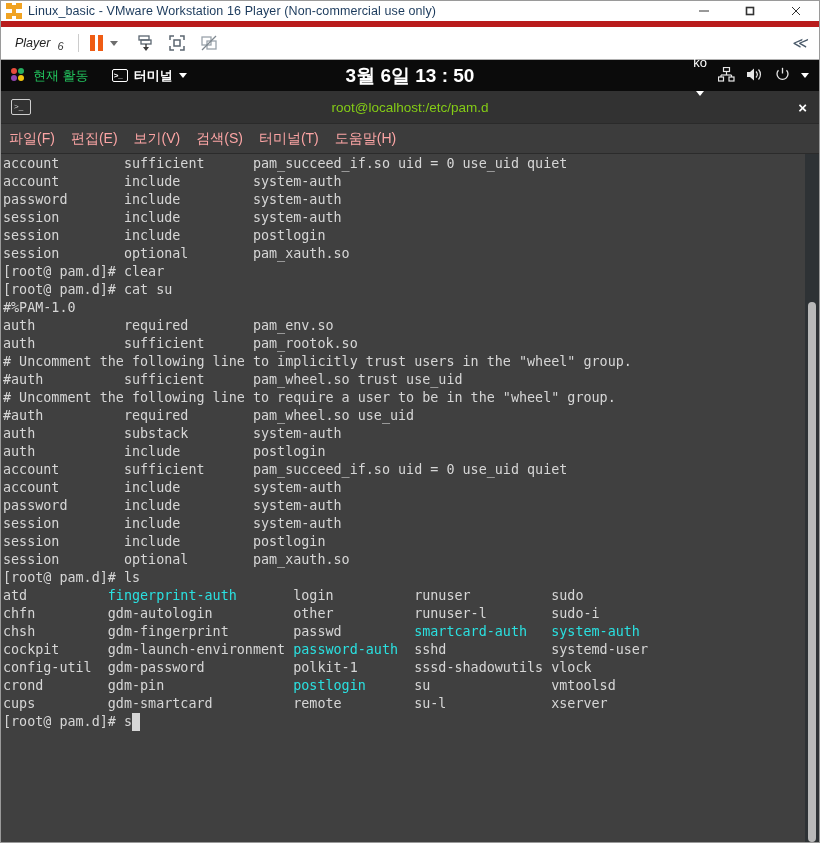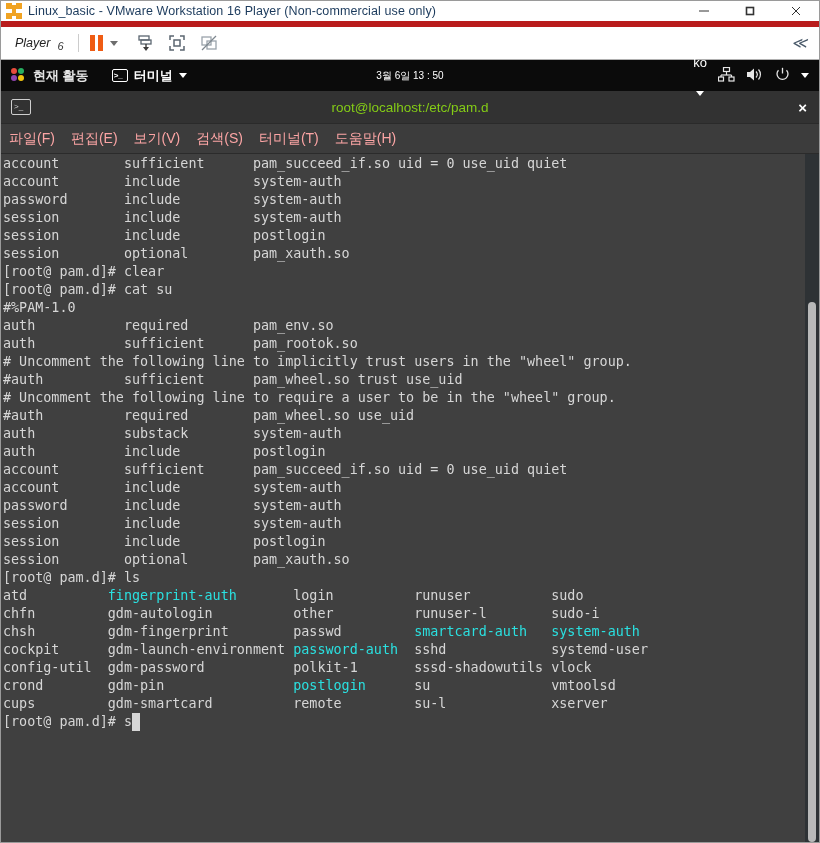--- a/index.html
+++ b/index.html
@@ -70,23 +70,23 @@
 
   
   .gnome-topbar {
     height: 31px; flex: 0 0 31px;
     background: #0b0b0b;
     display: flex; align-items: center;
     color: #ffffff; font-size: 13.5px;
     padding: 0 10px;
   }
   .gt-left { display: flex; align-items: center; gap: 7px; }
-  .gt-activities { font-weight: 700; font-size: 13px; color:#e5e5e5; }
+  .gt-activities { font-weight: 400; font-size: 13px; color:#22c55e; }
   .gt-app { display:flex; align-items:center; gap:6px; margin-left: 16px; font-weight:700; font-size:13px;}
-  .gt-center { position:absolute; left:0; right:0; text-align:center; font-size:10px; font-weight:400; pointer-events:none;}
+  .gt-center { position:absolute; left:0; right:0; text-align:center; font-size:19px; font-weight:700; pointer-events:none;}
   .gt-right { margin-left:auto; display:flex; align-items:center; gap:11px; z-index:2;}
   .gt-ko { font-size: 13px; font-weight:400; display:flex; align-items:center; gap:21px;flex-direction:column;}
   .caret-w { width:0;height:0;border-left:4px solid transparent;border-right:4px solid transparent;border-top:5px solid #ffffff; }
   .act-dot {
     width: 15px; height: 15px; position: relative; display:inline-block;
   }
   .act-dot span { position:absolute; width:6px;height:6px;border-radius:50%; }
   .term-ico-sm {
     width: 16px; height: 13px; border: 1.6px solid #ffffff; border-radius: 2px;
     display:flex; align-items:center; justify-content:flex-start;

